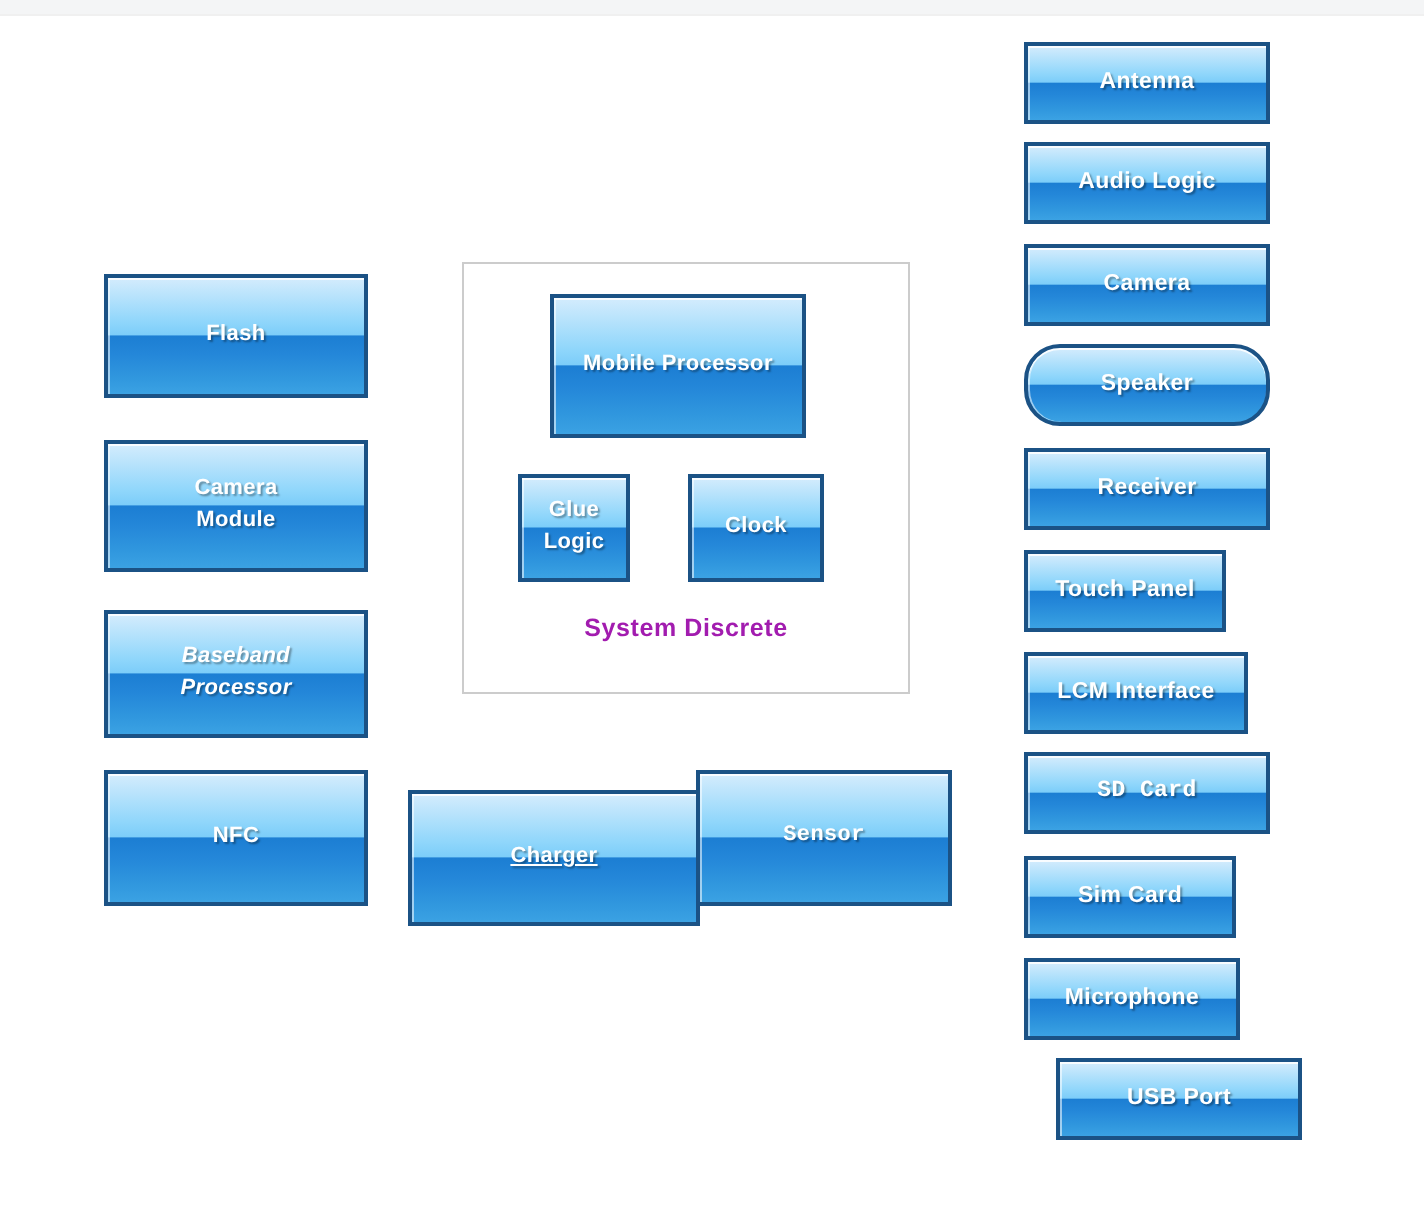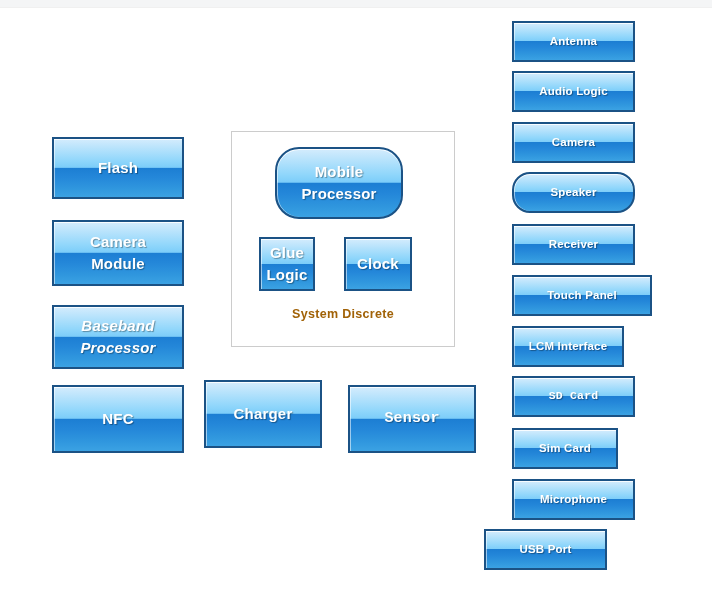--- a/index.html
+++ b/index.html
@@ -67,36 +67,36 @@
     padding: 0 3px;
     white-space: pre-line;
   }
 
   
   .block.rail {
     font-size: 11.5px;
     text-align: center;
   }
   .block.small {
-    font-size: 15px;
+    font-size: 11px;
   }
 
   
   .groupbox {
     position: absolute;
     box-sizing: border-box;
     border: 1px solid #cccccc;
     background: #ffffff;
   }
   .group-title {
     position: absolute;
     text-align: center;
     font-size: 12.5px;
     font-weight: bold;
-    color: #a16207;
+    color: #a21caf;
     letter-spacing: 0.3px;
     white-space: nowrap;
     user-select: none;
   }
 </style>
 </head>
 <body>
 
 <div id="canvas">
 
@@ -111,38 +111,38 @@
 Module</span>
       </div>
       <div class="block small" style="left: 52px; top: 305px; width: 132px; height: 64px; font-style: italic;">
         <span class="label">Baseband
 Processor</span>
       </div>
     </div>
 
   <div id="system-discrete">
       <div class="groupbox" style="left: 231px; top: 131px; width: 224px; height: 216px;"></div>
-      <div class="block small" style="left: 275px; top: 147px; width: 128px; height: 72px; border-radius: 24px;">
+      <div class="block small" style="left: 275px; top: 147px; width: 128px; height: 72px;">
         <span class="label">Mobile Processor</span>
       </div>
       <div class="block small" style="left: 259px; top: 237px; width: 56px; height: 54px;">
         <span class="label">Glue
 Logic</span>
       </div>
       <div class="block small" style="left: 344px; top: 237px; width: 68px; height: 54px;">
         <span class="label">Clock</span>
       </div>
       <div class="group-title" style="left: 231px; top: 307px; width: 224px;">System Discrete</div>
     </div>
 
   <div id="bottom-row">
       <div class="block small" style="left: 52px; top: 385px; width: 132px; height: 68px;">
         <span class="label">NFC</span>
       </div>
-      <div class="block small" style="left: 204px; top: 380px; width: 118px; height: 68px;">
+      <div class="block small" style="left: 204px; top: 395px; width: 146px; height: 68px; text-decoration: underline;">
         <span class="label">Charger</span>
       </div>
       <div class="block small" style="left: 348px; top: 385px; width: 128px; height: 68px; font-family: Liberation Mono, monospace;">
         <span class="label">Sensor</span>
       </div>
     </div>
 
   <div id="right-column">
       <div class="block rail" style="left: 512px; top: 21px; width: 123px; height: 41px;">
         <span class="label">Antenna</span>
@@ -152,33 +152,33 @@
       </div>
       <div class="block rail" style="left: 512px; top: 122px; width: 123px; height: 41px;">
         <span class="label">Camera</span>
       </div>
       <div class="block rail" style="left: 512px; top: 172px; width: 123px; height: 41px; border-radius: 18px;">
         <span class="label">Speaker</span>
       </div>
       <div class="block rail" style="left: 512px; top: 224px; width: 123px; height: 41px;">
         <span class="label">Receiver</span>
       </div>
-      <div class="block rail" style="left: 512px; top: 275px; width: 140px; height: 41px;">
+      <div class="block rail" style="left: 512px; top: 275px; width: 101px; height: 41px;">
         <span class="label">Touch Panel</span>
       </div>
       <div class="block rail" style="left: 512px; top: 326px; width: 112px; height: 41px;">
         <span class="label">LCM Interface</span>
       </div>
       <div class="block rail" style="left: 512px; top: 376px; width: 123px; height: 41px; font-family: Liberation Mono, monospace;">
         <span class="label">SD Card</span>
       </div>
       <div class="block rail" style="left: 512px; top: 428px; width: 106px; height: 41px;">
         <span class="label">Sim Card</span>
       </div>
-      <div class="block rail" style="left: 512px; top: 479px; width: 123px; height: 41px;">
+      <div class="block rail" style="left: 512px; top: 479px; width: 108px; height: 41px;">
         <span class="label">Microphone</span>
       </div>
-      <div class="block rail" style="left: 484px; top: 529px; width: 123px; height: 41px;">
+      <div class="block rail" style="left: 528px; top: 529px; width: 123px; height: 41px;">
         <span class="label">USB Port</span>
       </div>
     </div>
 
 </div>
 
 </body></html>

